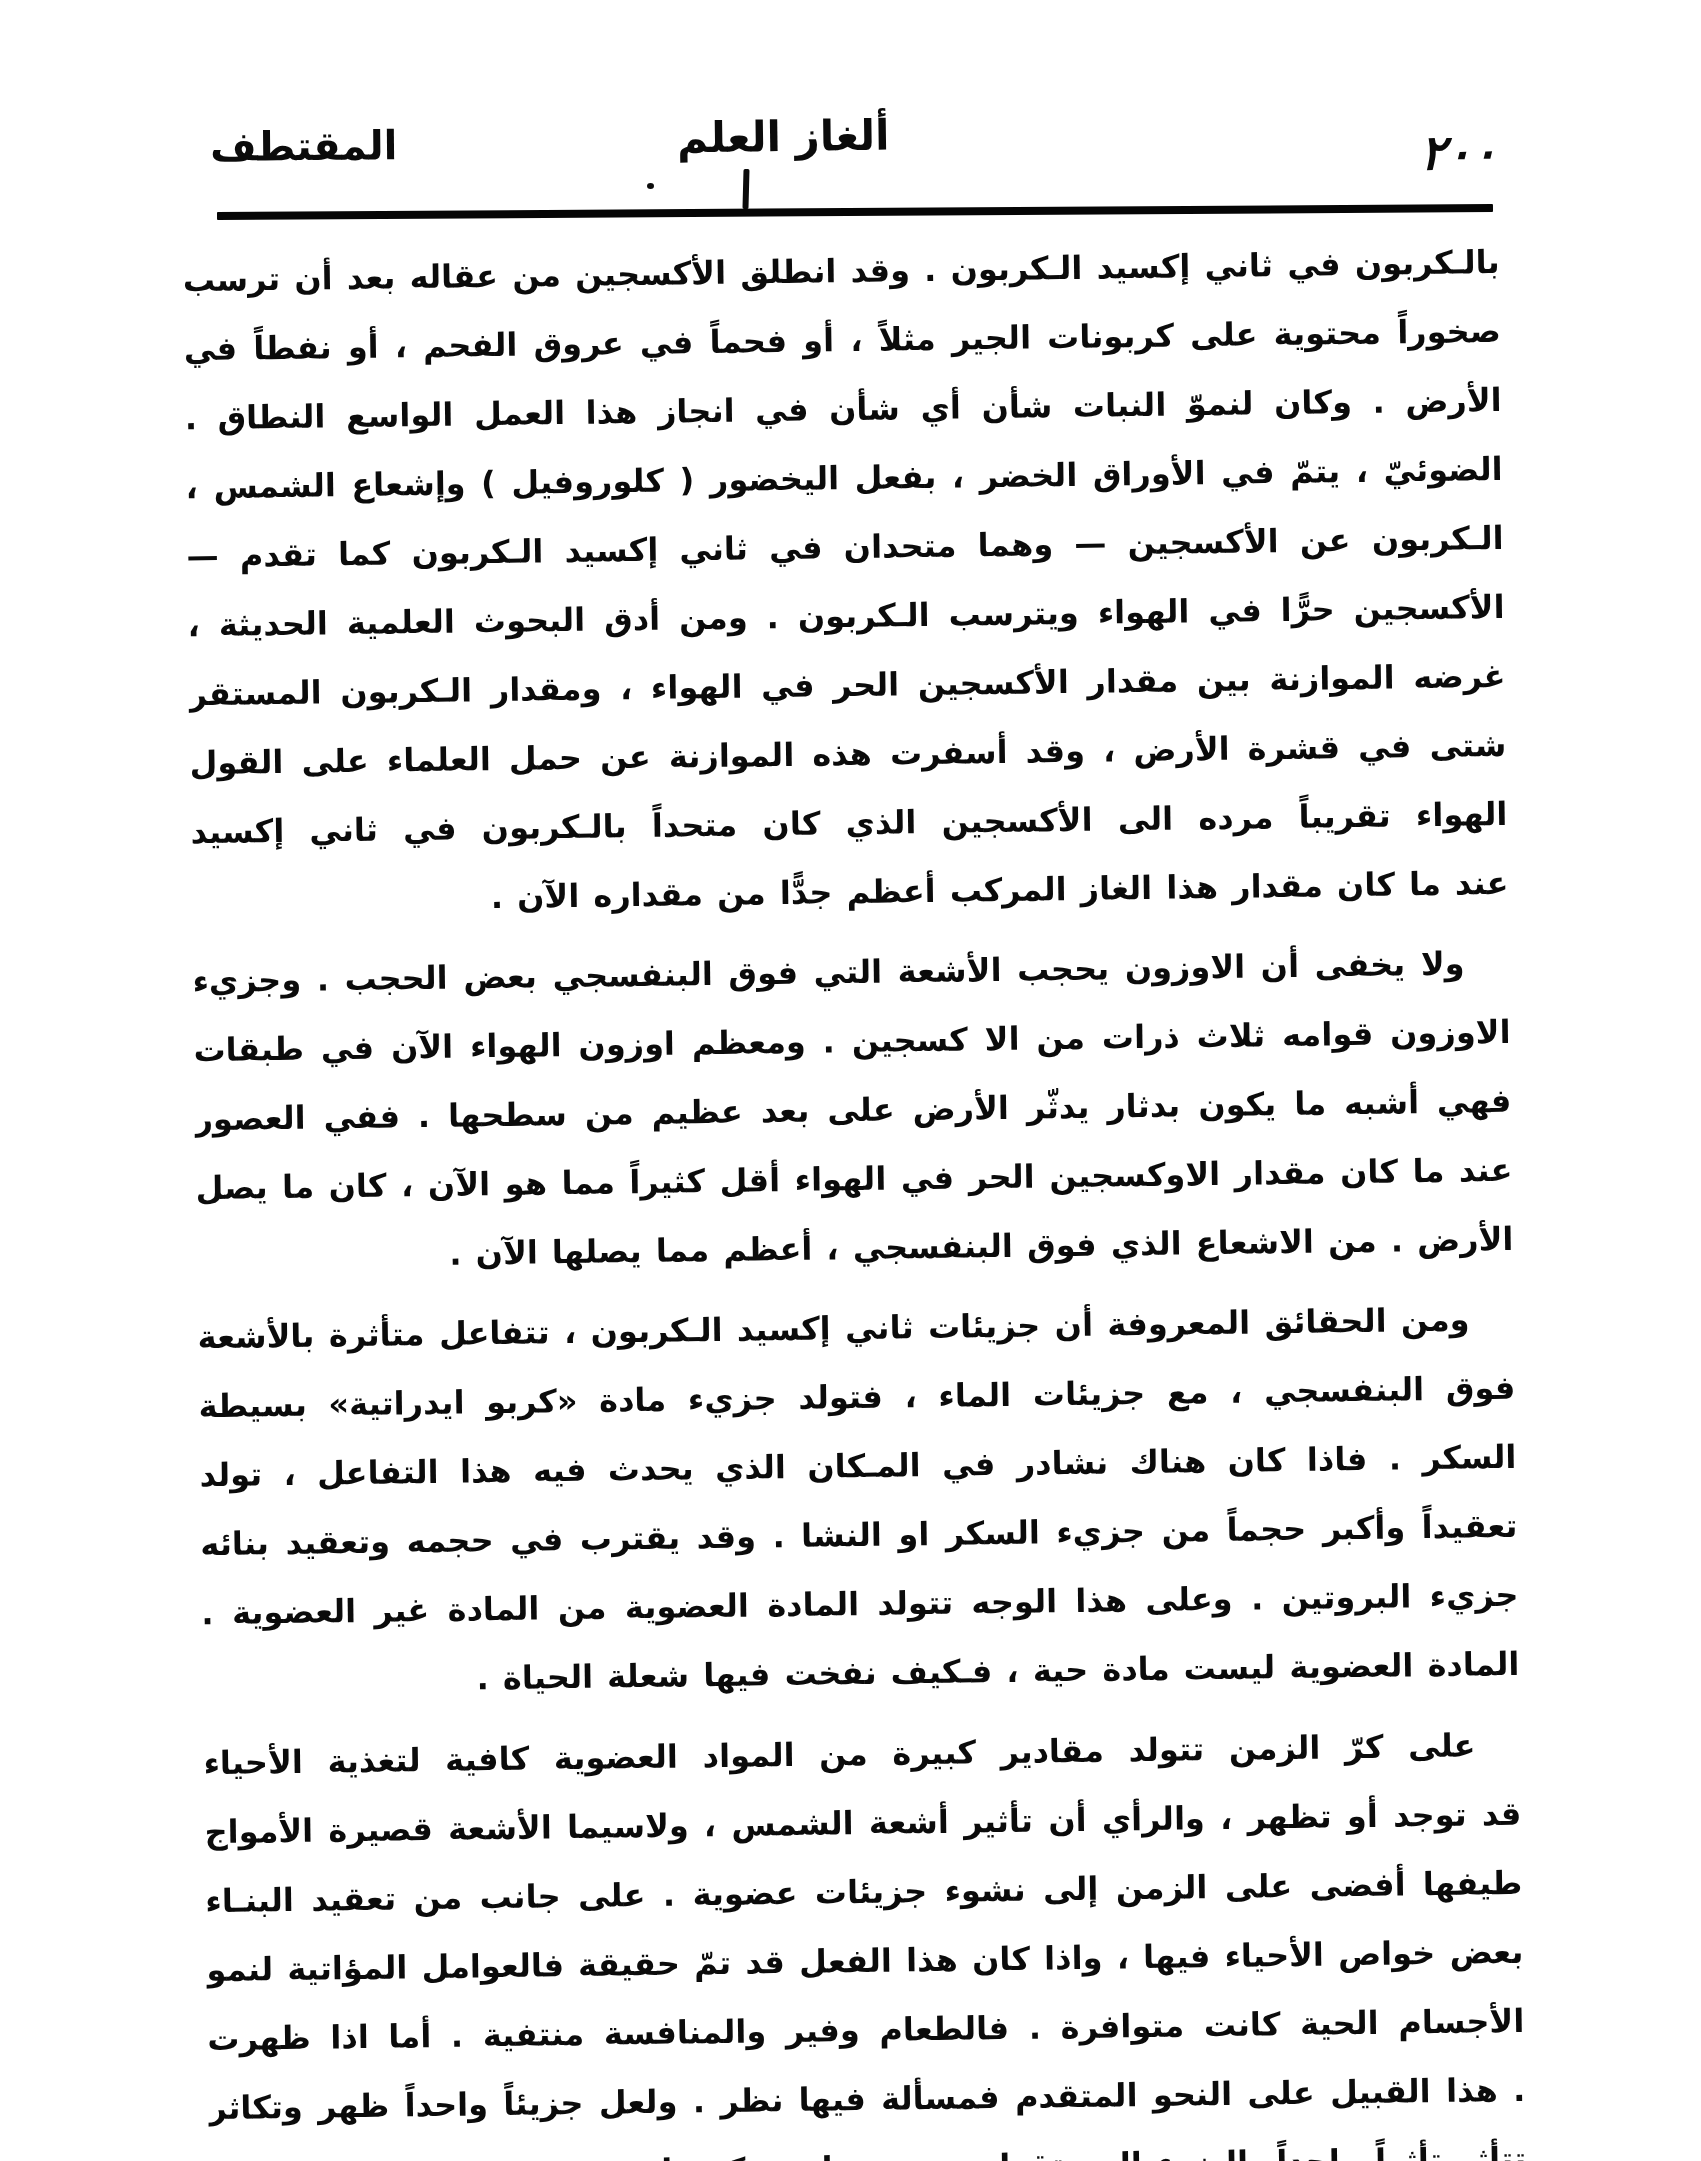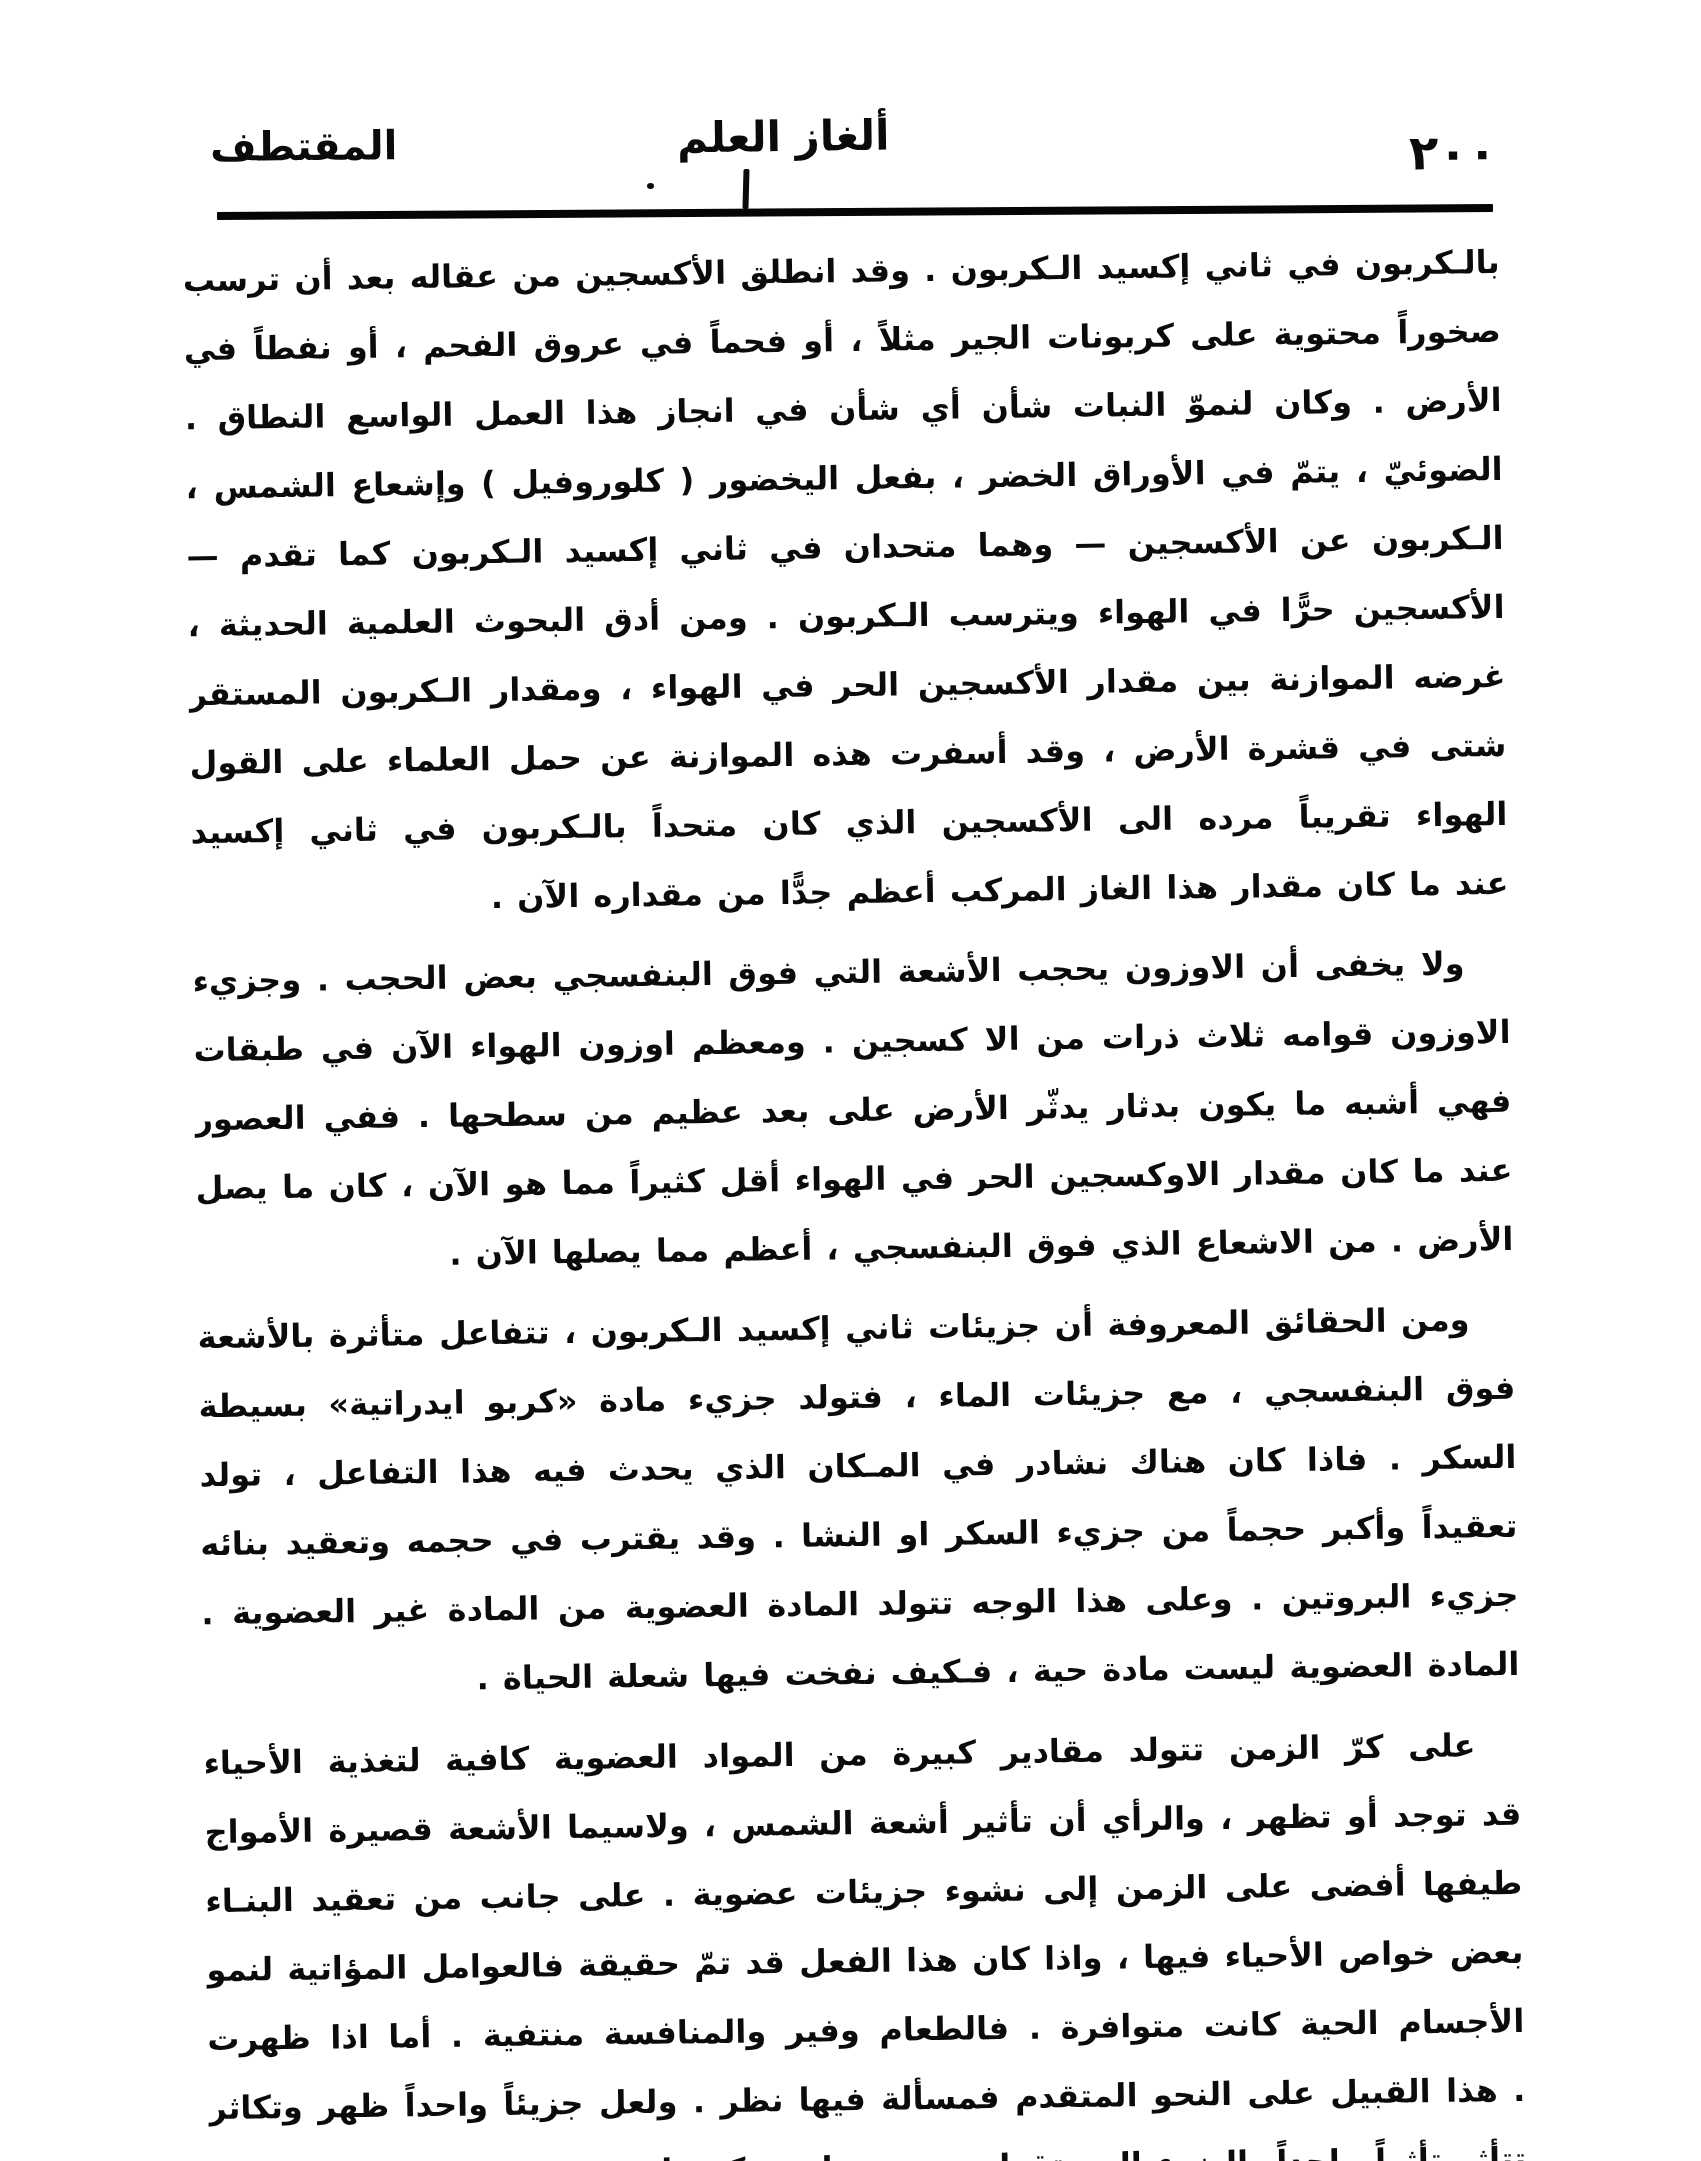--- a/index.html
+++ b/index.html
@@ -12,20 +12,21 @@
     direction:rtl;
     font-family:"DejaVu Sans", sans-serif;
     color:#0b0b0b;
   }
   
   .hdr-item{position:absolute;font-weight:bold;white-space:nowrap;}
   .page-number{
     top:124px; right:204px;
     font-size:48px; letter-spacing:2.6px;
     transform:rotate(-0.6deg);
+    font-style:italic;
   }
   .page-title{
     top:112px; right:812px;
     font-size:42px;
     transform:rotate(-0.8deg);
   }
   .magazine-name{
     top:123px; right:1304px;
     font-size:40px;
     transform:rotate(-0.5deg);

